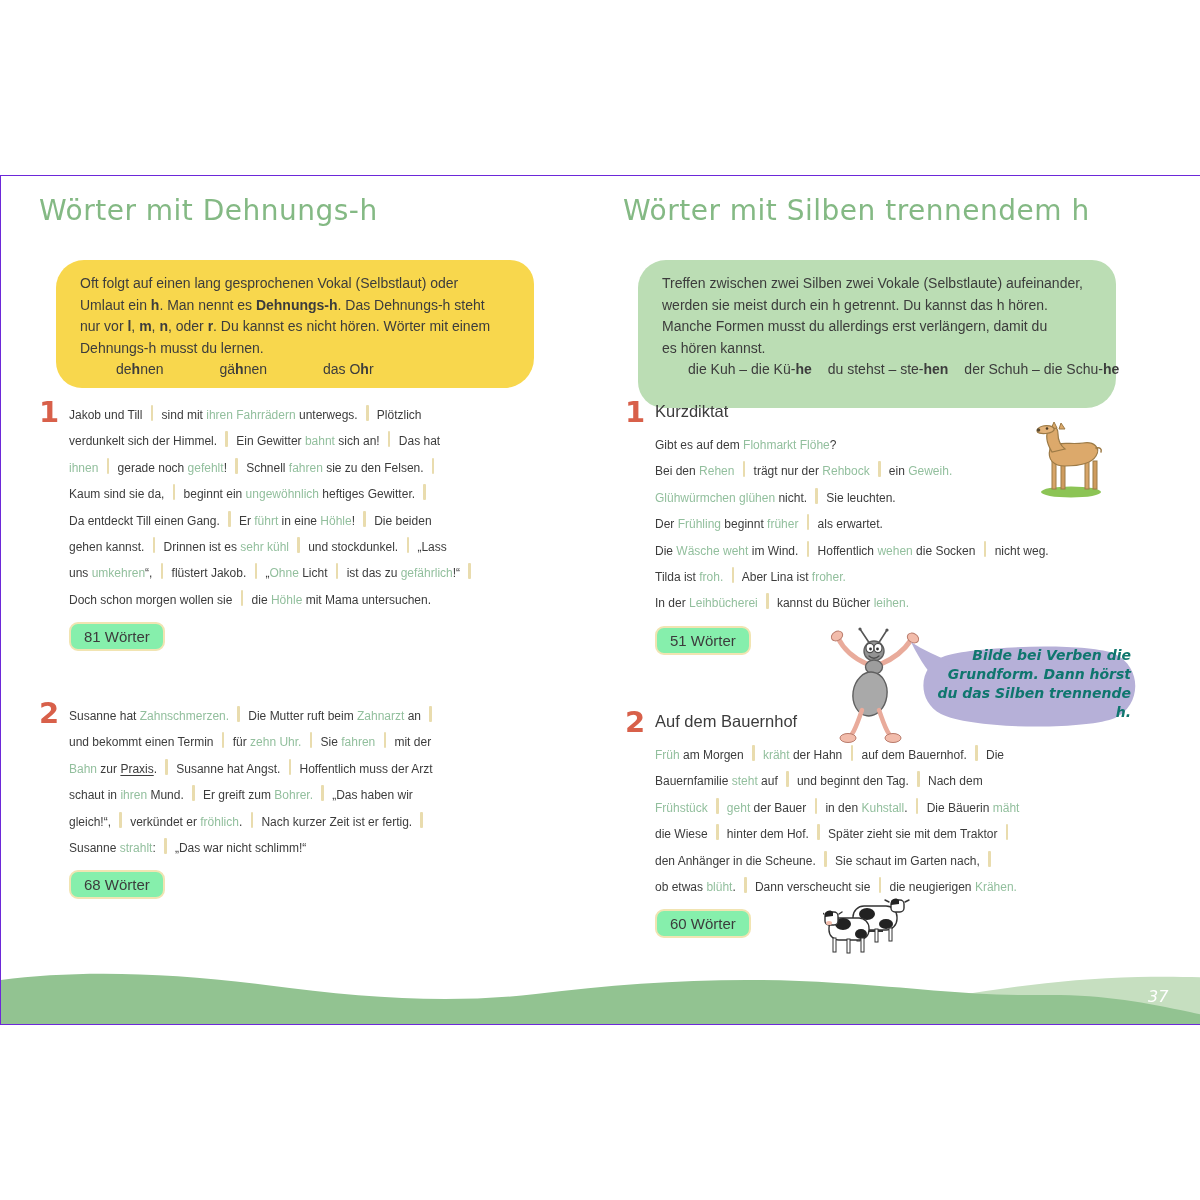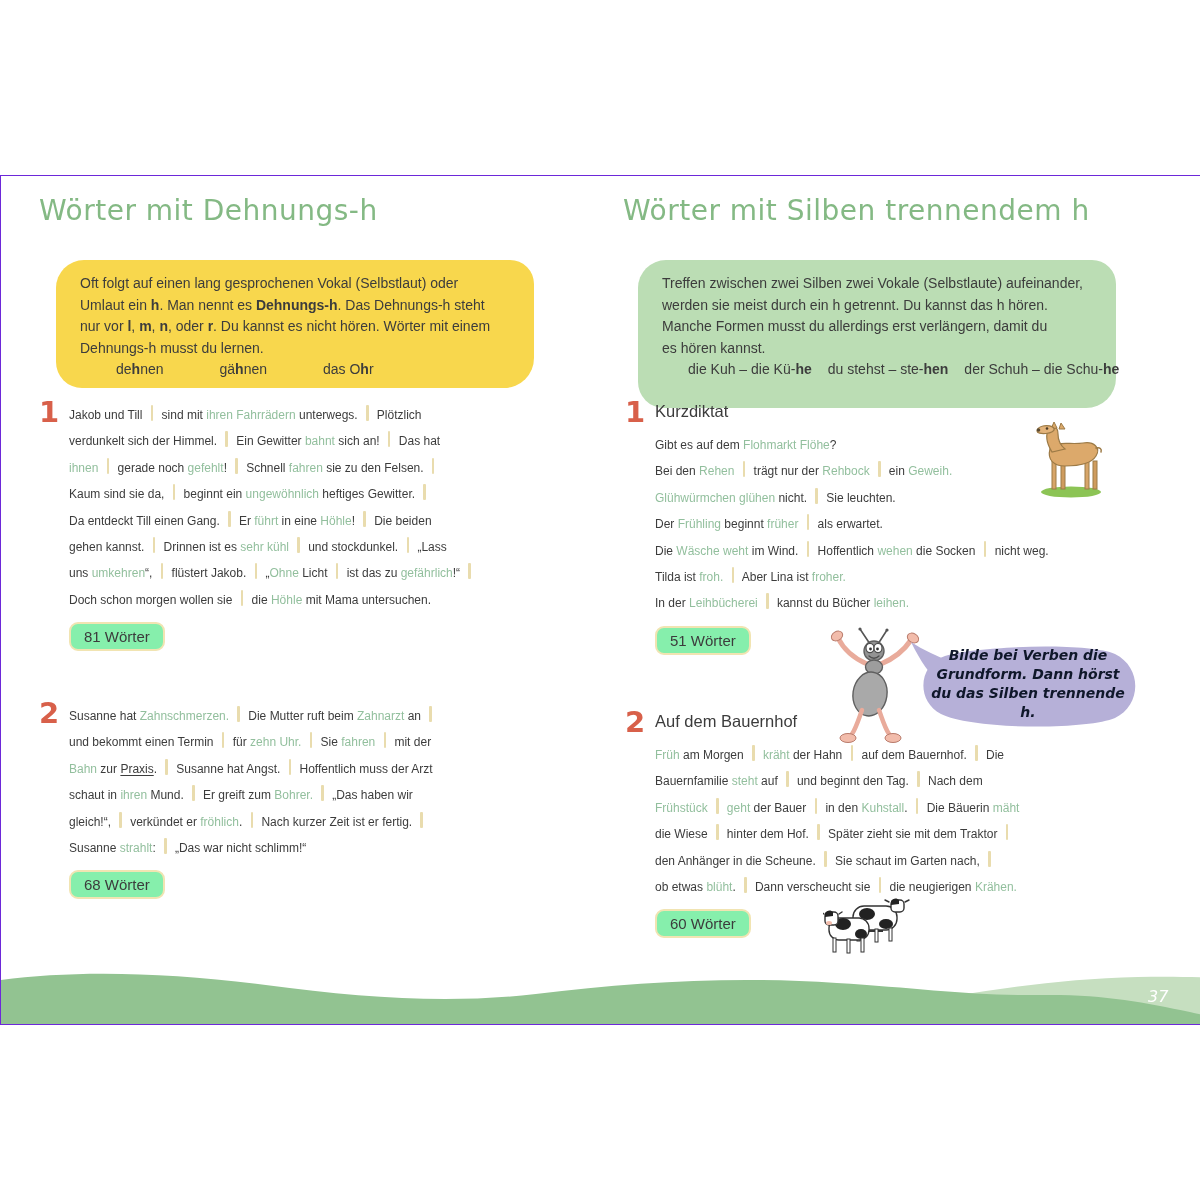--- a/index.html
+++ b/index.html
@@ -26,23 +26,23 @@
   .bold{font-weight:700;}
   .und{text-decoration:underline;text-underline-offset:2px;}
   .sep{display:inline-block;width:2.5px;height:16px;background:#e9dcae;border-radius:1px;
        margin:0 5px;vertical-align:-2px;}
   .gap{display:inline-block;height:1px;}
   .wordbox{display:inline-block;margin-top:9px;border:2px solid #f1e4b2;border-radius:9px;
            background:#86efac;padding:4px 13px;font-size:15px;color:#3c3c3c;}
   .illu{position:absolute;}
   .bubble-wrap{position:absolute;}
   .bubble-text{position:absolute;left:14px;top:14px;width:206px;height:72px;display:flex;
-               align-items:center;justify-content:center;text-align:center;
+               align-items:center;justify-content:center;text-align:right;
                font-family:"DejaVu Sans",sans-serif;font-style:italic;font-weight:600;
-               font-size:14px;line-height:19px;color:#0f172a;}
+               font-size:14px;line-height:19px;color:#0f766e;}
   .wave{position:absolute;left:0;bottom:0;width:100%;height:62px;}
   .pagenum{position:absolute;color:#ffffff;font-style:italic;font-size:16px;
            font-family:"DejaVu Sans",sans-serif;}
 </style>
 </head>
 <body>
 
 <div class="canvas">
   <div class="spread">
 

